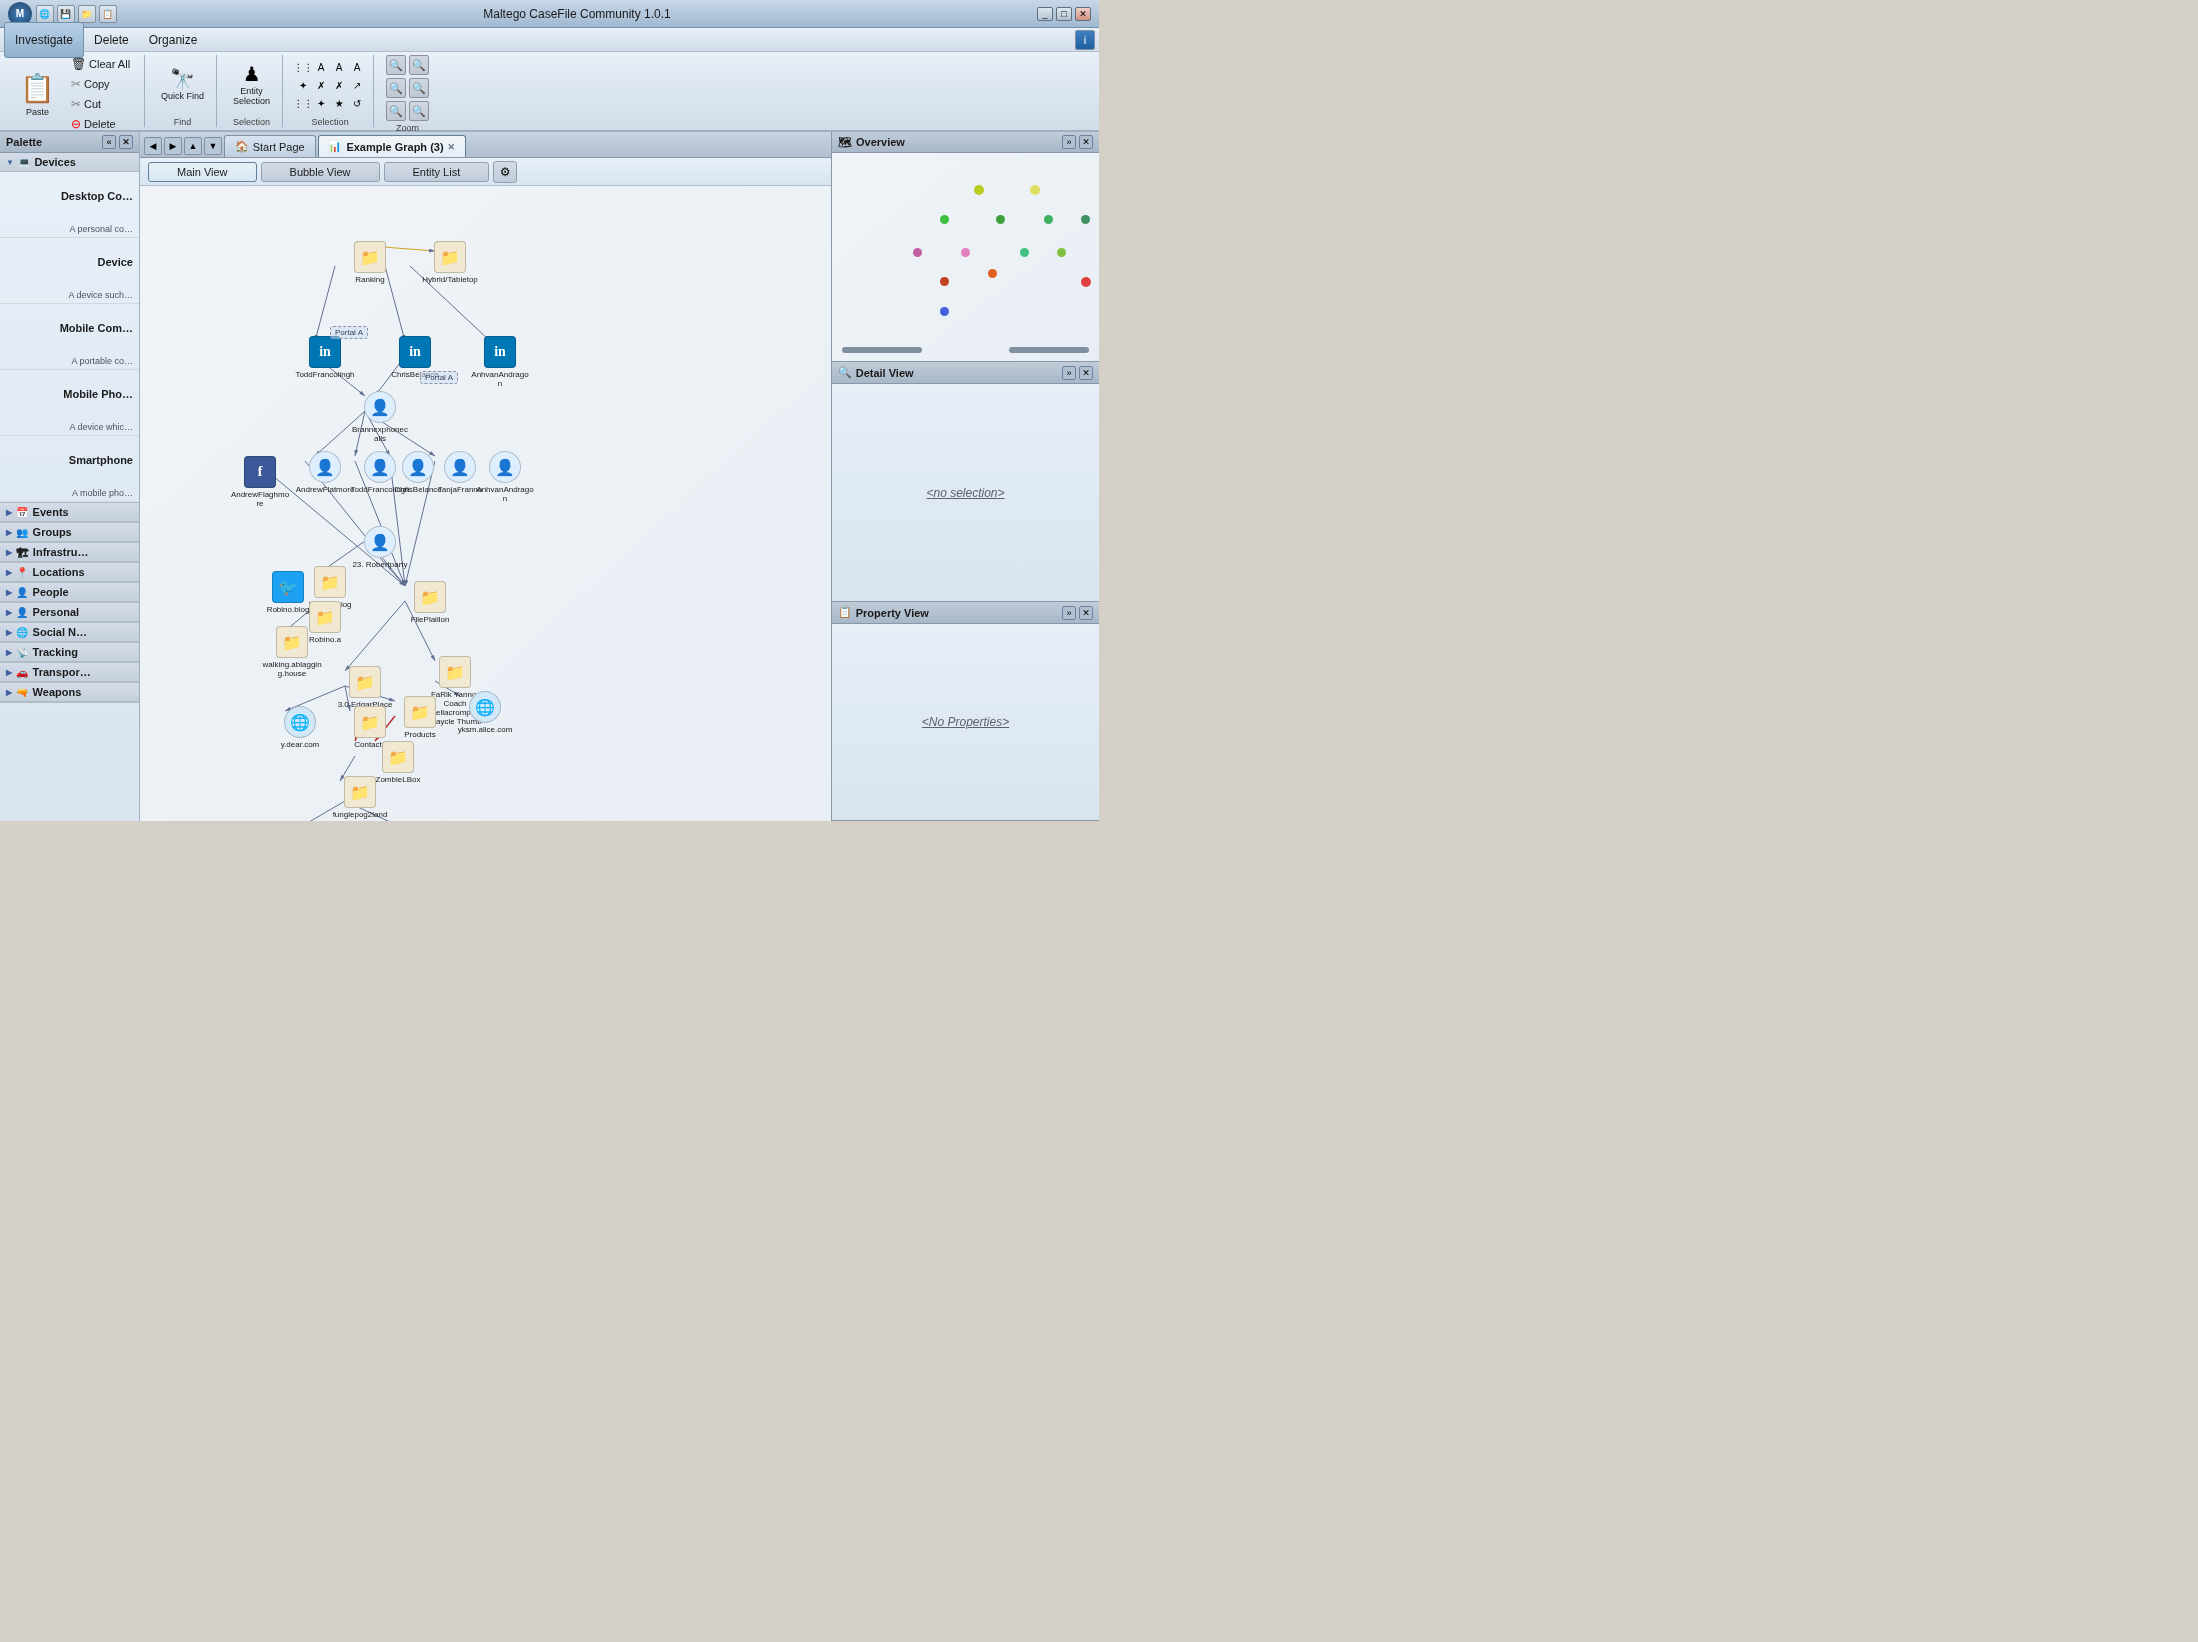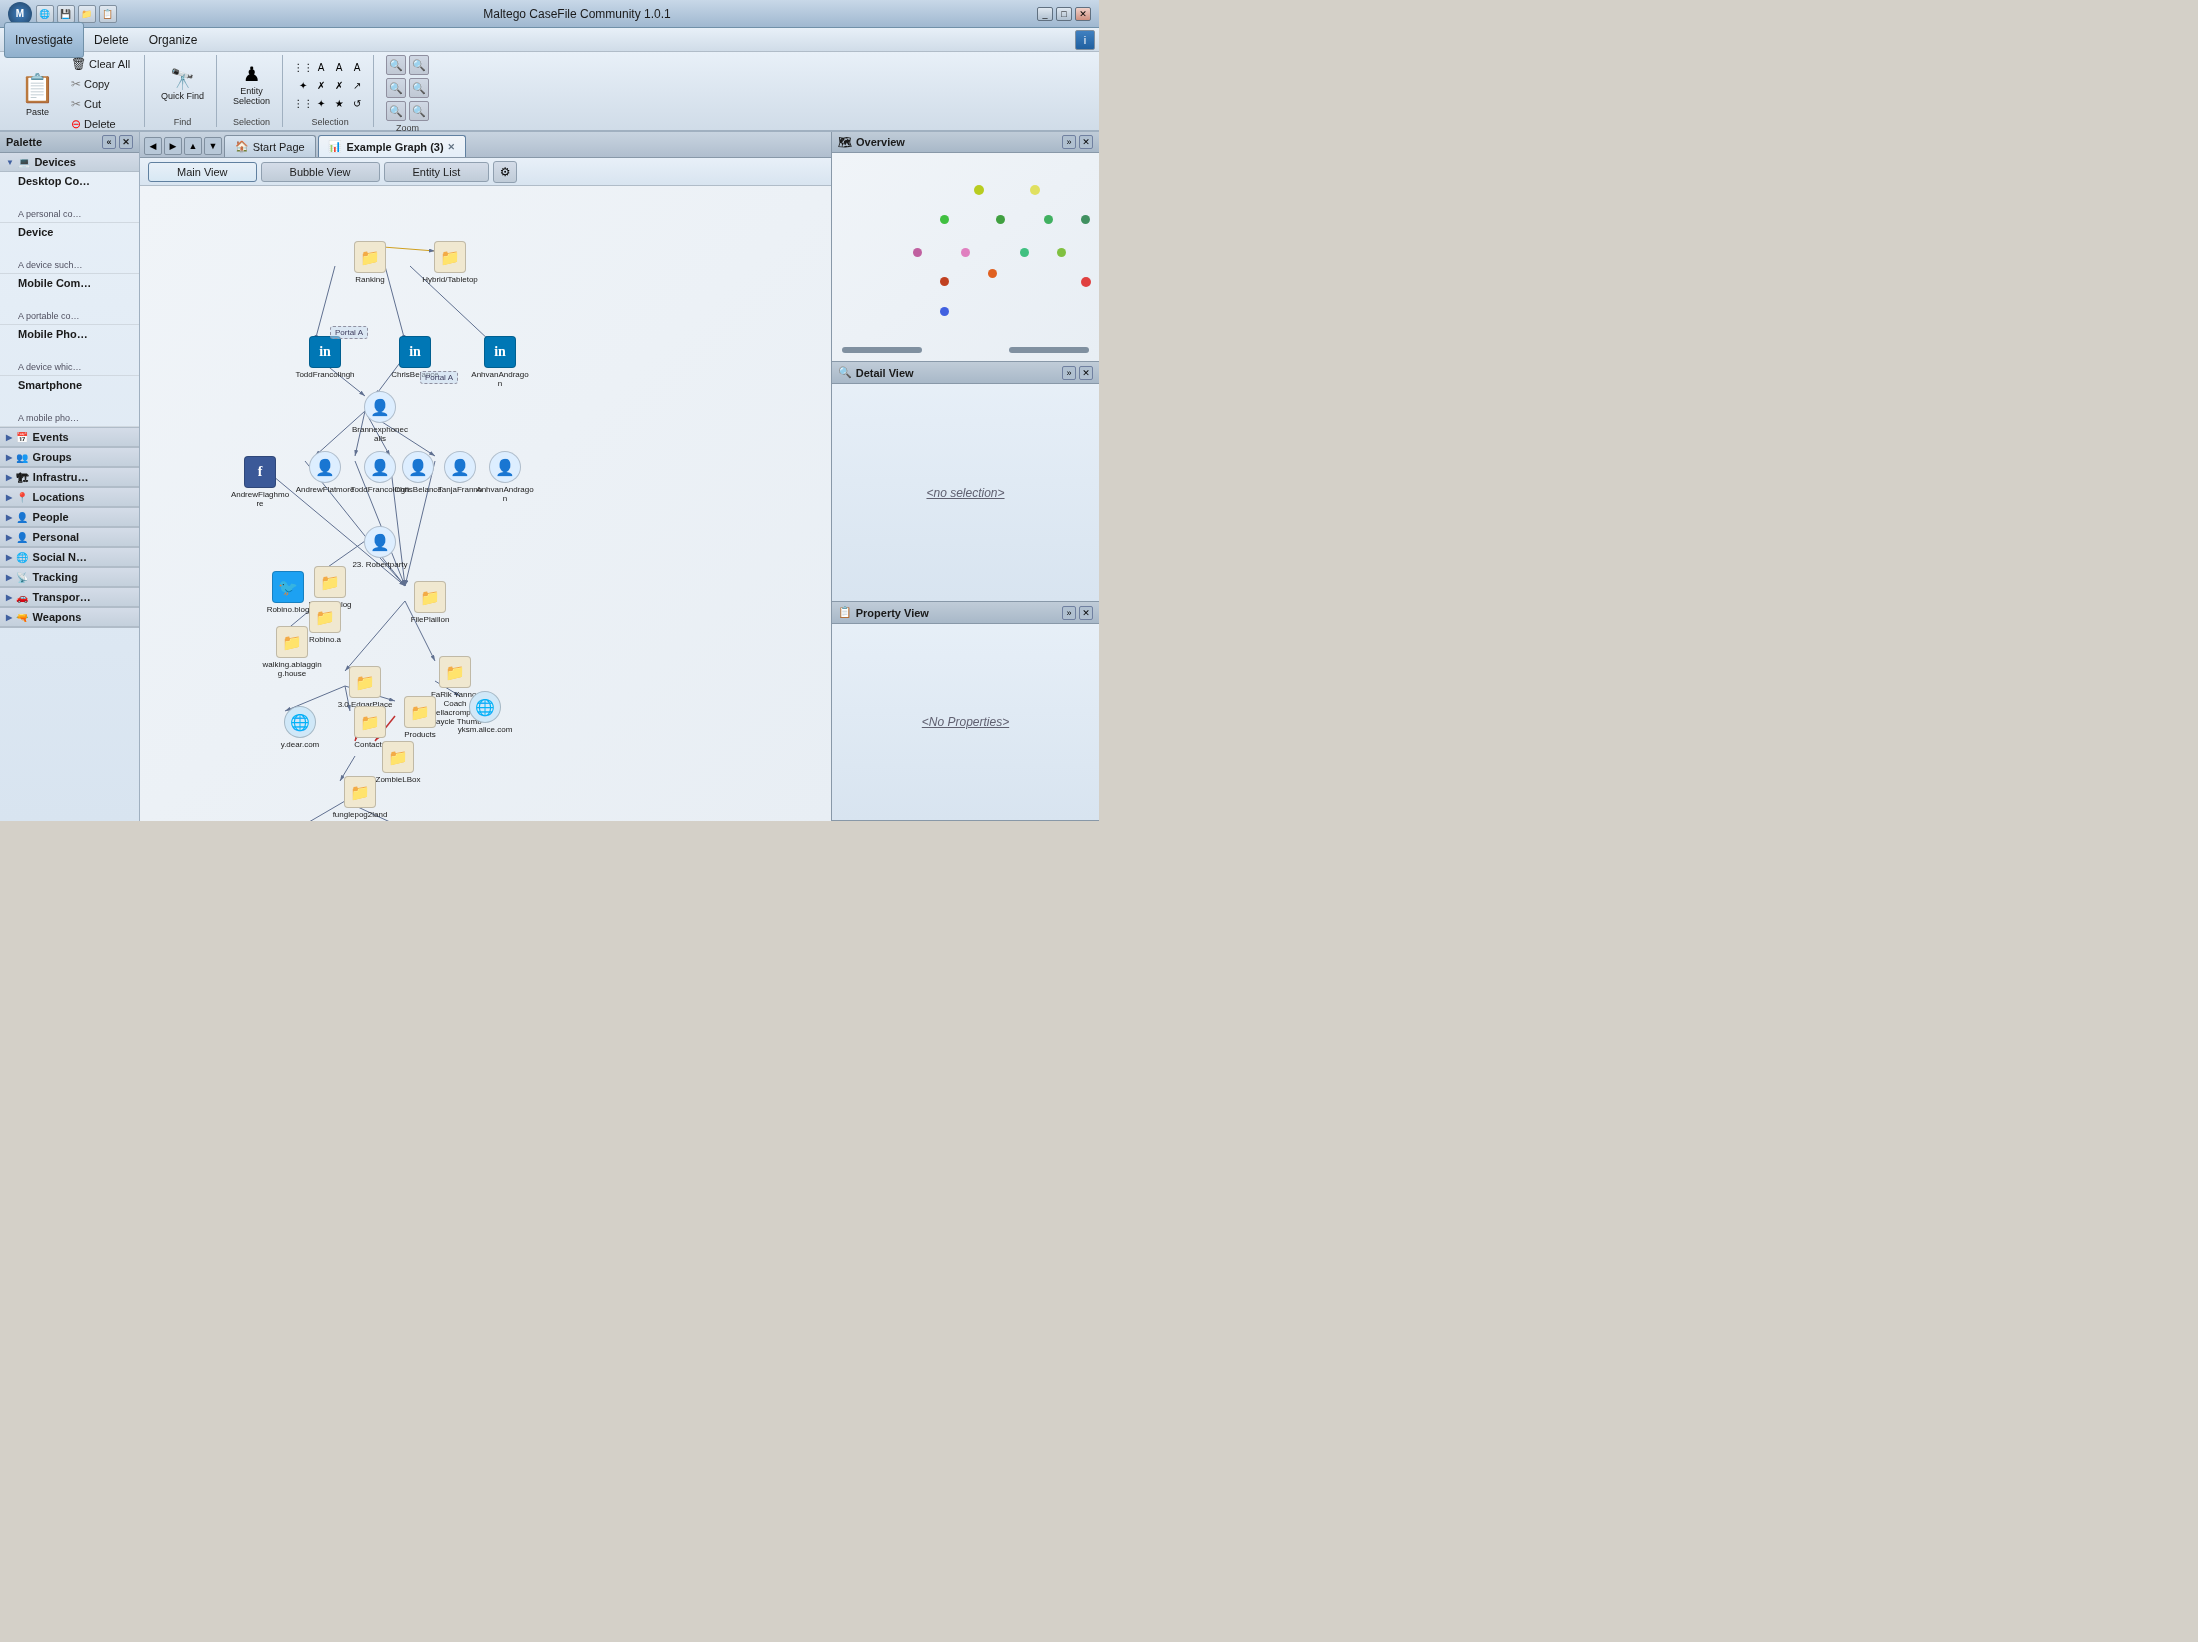--- a/index.html
+++ b/index.html
@@ -145,23 +145,24 @@
       gap: 4px;
       cursor: pointer;
       font-size: 11px;
       font-weight: bold;
       color: #1a1a1a;
       border-bottom: 1px solid #b0bcc8;
     }
     .cat-arrow { font-size: 8px; color: #4060a0; }
     .cat-icon { font-size: 10px; }
     .palette-item {
-      padding: 3px 6px 3px 18px;
+      padding: 18px 6px 3px 18px;
       cursor: pointer;
       border-bottom: 1px solid #d0d8e0;
+      text-align: right;
     }
     .palette-item-name { font-size: 11px; font-weight: bold; color: #1a1a1a; }
     .palette-item-desc { font-size: 9px; color: #505060; white-space: nowrap; overflow: hidden; text-overflow: ellipsis; margin-top: 22px; }
 
     
     #content-area {
       flex: 1;
       display: flex;
       flex-direction: column;
       overflow: hidden;

